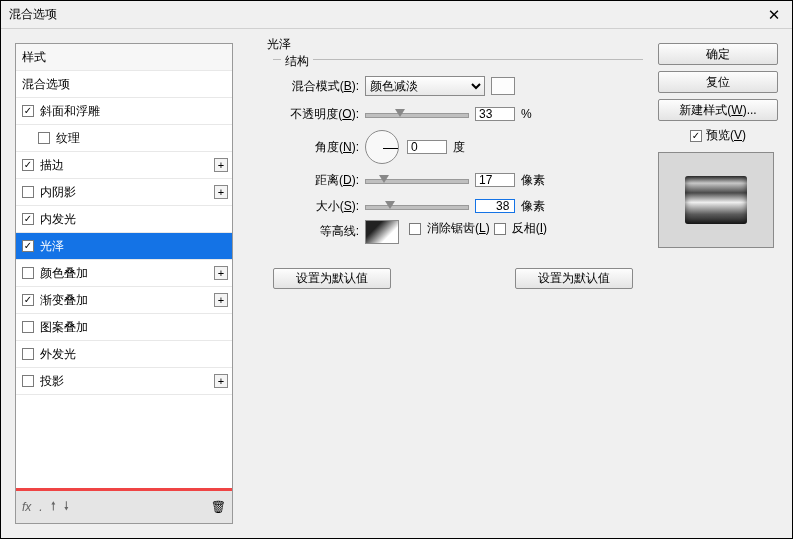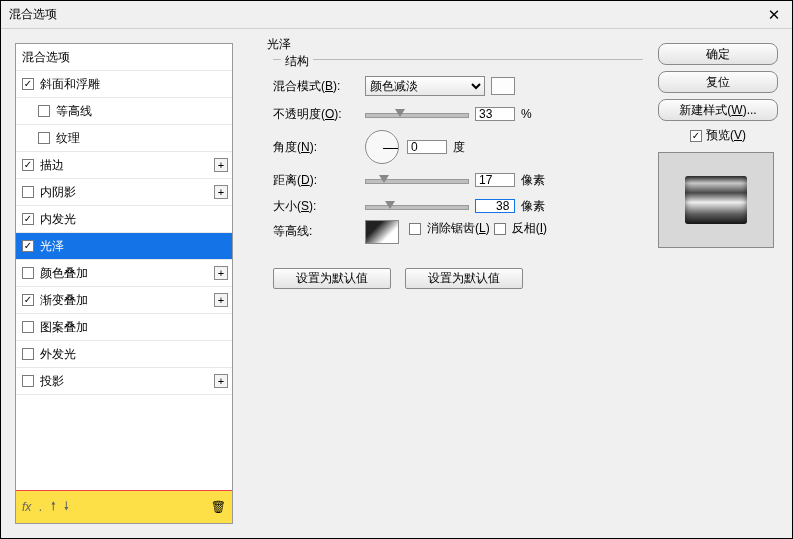--- a/index.html
+++ b/index.html
@@ -9,68 +9,65 @@
 .body{position:absolute;top:28px;left:0;right:0;bottom:0;padding:14px}
 .left{position:absolute;top:14px;left:14px;width:218px;bottom:14px;border:1px solid #999;background:#fff}
 .list{position:absolute;top:0;left:0;right:0;bottom:22px;overflow:hidden}
 .row{height:27px;display:flex;align-items:center;padding:0 6px;border-bottom:1px solid #e8e8e8;position:relative}
 .row.hdr{background:#f7f7f7}
 .row.sub{padding-left:22px}
 .row.sel{background:#1473e6;color:#fff}
 .ck{width:12px;height:12px;border:1px solid #7a7a7a;margin-right:6px;display:inline-flex;align-items:center;justify-content:center;background:#fff;font-size:10px;line-height:1;color:#000}
 .ck.on::before{content:"✓"}
 .plus{position:absolute;right:4px;top:6px;width:14px;height:14px;border:1px solid #888;text-align:center;line-height:12px;font-size:11px;background:#f4f4f4}
-.bbar{position:absolute;bottom:0;left:0;right:0;height:22px;border-top:1px solid #ef4444;display:flex;align-items:center;padding:16px 6px;background:#fde047;justify-content:space-between}
+.bbar{position:absolute;bottom:0;left:0;right:0;height:22px;border-top:3px solid #ef4444;display:flex;align-items:center;padding:16px 6px;background:#e5e5e5;justify-content:space-between}
 .bbar .l{display:flex;gap:8px;align-items:center;color:#666;font-style:italic}
 .arr{font-style:normal}
 .fs{position:absolute;top:14px;left:252px;width:400px;height:290px}
 .fs-lab{position:absolute;top:-7px;left:10px;background:#f0f0f0;padding:0 4px}
 .fs-in{position:absolute;top:16px;left:20px;width:370px;height:260px;border-top:1px solid #bbb}
 .fs-in-lab{position:absolute;top:-7px;left:8px;background:#f0f0f0;padding:0 4px}
 .fr{position:absolute;left:0;right:0;height:24px;display:flex;align-items:center}
-.fr .lab{width:92px;text-align:left;padding-right:6px}
+.fr .lab{width:92px;text-align:right;padding-right:6px}
 .fr .lab u{text-decoration:underline}
 select{height:20px;width:120px;border:1px solid #8a8a8a;background:linear-gradient(#fff,#e8e8e8)}
 .sw{width:24px;height:18px;border:1px solid #8a8a8a;background:#fdfdfd;margin-left:6px}
 .slider{position:relative;width:104px;height:14px;margin-right:6px}
 .slider::before{content:"";position:absolute;top:6px;left:0;right:0;height:3px;background:#bfbfbf;border:1px solid #999}
 .thumb{position:absolute;top:2px;width:0;height:0;border-left:5px solid transparent;border-right:5px solid transparent;border-top:8px solid #888}
 input.num{width:40px;height:14px;border:1px solid #8a8a8a;padding:0 3px;text-align:left}
 .unit{margin-left:6px}
 .ang{width:34px;height:34px;border:1px solid #8a8a8a;border-radius:50%;position:relative;margin-right:8px;background:#f8f8f8}
 .ang::after{content:"";position:absolute;top:17px;left:17px;width:15px;height:1px;background:#000;transform-origin:left center;transform:rotate(0deg)}
 .ct{width:34px;height:24px;border:1px solid #8a8a8a;background:linear-gradient(135deg,#222 0%,#222 30%,#fff 70%,#fff 100%);margin-right:10px}
-.btnrow{position:absolute;left:0;right:10px;display:flex;justify-content:flex-start;gap:14px}
+.btnrow{position:absolute;left:0;right:10px;display:flex;justify-content:space-between;}
 button.b{height:21px;padding:0 22px;border:1px solid #8a8a8a;background:linear-gradient(#fdfdfd,#e4e4e4);border-radius:2px}
 .right{position:absolute;top:14px;right:14px;width:120px}
-.rbtn{display:block;width:100%;height:22px;margin-bottom:6px;border:1px solid #8a8a8a;background:linear-gradient(#fdfdfd,#e4e4e4);border-radius:8px}
+.rbtn{display:block;width:100%;height:22px;margin-bottom:6px;border:1px solid #8a8a8a;background:linear-gradient(#fdfdfd,#e4e4e4);border-radius:2px}
 .pv{display:flex;align-items:center;justify-content:center;margin-top:4px;margin-bottom:8px}
 .pv .ck{margin-right:4px}
 .pvbox{width:116px;height:96px;border:1px solid #8a8a8a;background:#d8d8d8;display:flex;align-items:center;justify-content:center}
 .pvimg{width:62px;height:48px;background:linear-gradient(180deg,#3a3a3a 0%,#c8c8c8 15%,#4a4a4a 35%,#efefef 55%,#5a5a5a 80%,#1e1e1e 100%);border-radius:3px;box-shadow:inset 0 0 6px rgba(0,0,0,.6)}
 </style>
 </head>
 <body>
 
 <div class="tb">
   <span>混合选项</span>
   <span class="close">✕</span>
 </div>
 
 <div class="body">
   <div class="left">
     <div class="list" id="list">
+        <div class="row hdr">样式</div>
         <div class="row">混合选项</div>
         <div class="row">
           <span class="ck on"></span>
           <span>斜面和浮雕</span>
-        </div>
-        <div class="row sub">
-          <span class="ck"></span>
-          <span>等高线</span>
         </div>
         <div class="row sub">
           <span class="ck"></span>
           <span>纹理</span>
         </div>
         <div class="row">
           <span class="ck on"></span>
           <span>描边</span>
           <span class="plus">+</span>
         </div>

